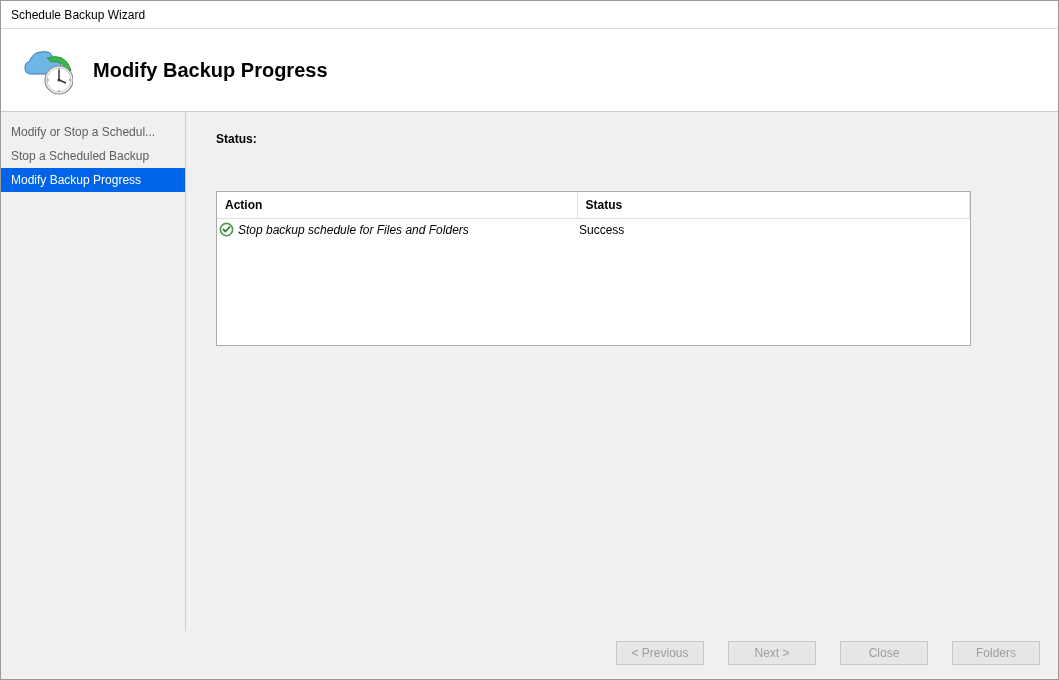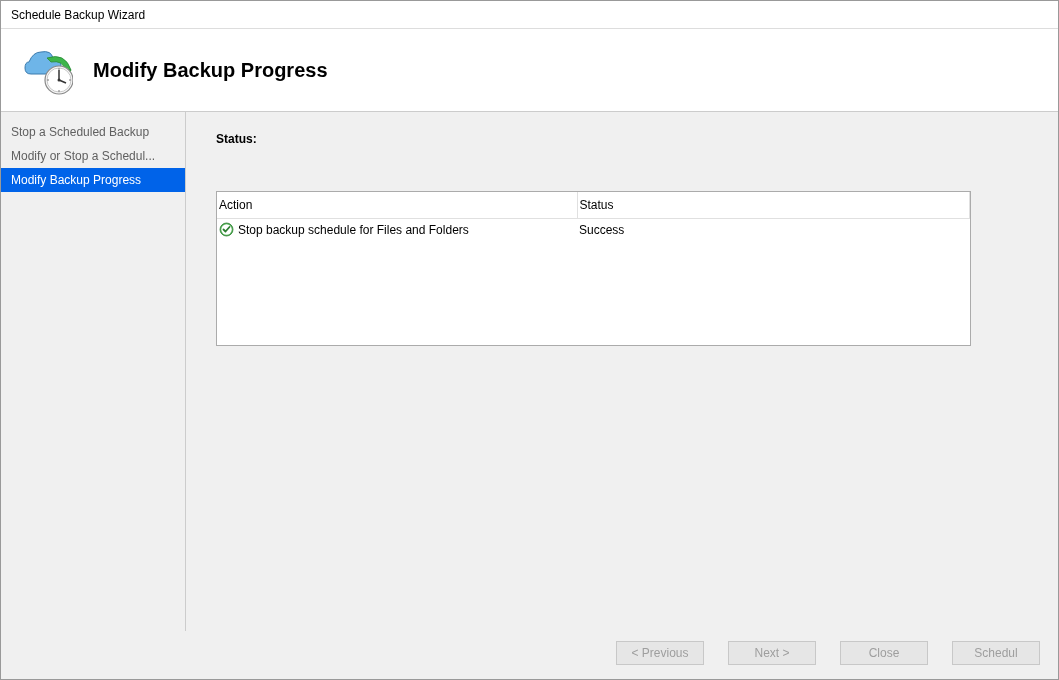--- a/index.html
+++ b/index.html
@@ -101,38 +101,39 @@
       width: 755px;
       overflow: hidden;
     }
     table {
       width: 100%;
       border-collapse: collapse;
       font-size: 12px;
     }
     th {
       text-align: left;
-      font-weight: normal;
-      padding: 6px 8px 6px 2px;
+      font-weight: bold;
+      padding: 6px 8px 6px 8px;
       border-bottom: 1px solid #e0e0e0;
       border-right: 1px solid #e0e0e0;
       color: #000;
       background: #fff;
     }
     th:first-child {
       width: 360px;
     }
     td {
       padding: 3px 6px 3px 2px;
       vertical-align: middle;
     }
     .action-cell {
       display: flex;
       align-items: center;
       gap: 4px;
+      font-style: italic;
     }
     .check-icon {
       width: 15px;
       height: 15px;
       flex-shrink: 0;
     }
     .footer {
       padding: 10px 18px 14px 18px;
       display: flex;
       justify-content: flex-end;
@@ -172,22 +173,22 @@
         <circle cx="49" cy="36" r="0.8" fill="#666"></circle>
         <circle cx="38" cy="47" r="0.8" fill="#666"></circle>
         <circle cx="27" cy="36" r="0.8" fill="#666"></circle>
       </svg>
     </div>
     <div class="header-title">Modify Backup Progress</div>
   </div>
 
   <div class="content">
     <div class="sidebar">
+      <div class="sidebar-item">Modify or Stop a Schedul...</div>
       <div class="sidebar-item">Stop a Scheduled Backup</div>
-      <div class="sidebar-item">Modify or Stop a Schedul...</div>
       <div class="sidebar-item selected">Modify Backup Progress</div>
     </div>
 
     <div class="main">
       <div class="status-label">Status:</div>
 
       <div class="table-container">
         <table>
           <thead>
             <tr>
@@ -214,15 +215,15 @@
           </tbody>
         </table>
       </div>
     </div>
   </div>
 
   <div class="footer">
     <button class="btn" disabled="">&lt; Previous</button>
     <button class="btn" disabled="">Next &gt;</button>
     <button class="btn" disabled="">Close</button>
-    <button class="btn" disabled="">Schedul</button>
+    <button class="btn" disabled="">Folders</button>
   </div>
 </div>
 
 </body></html>

